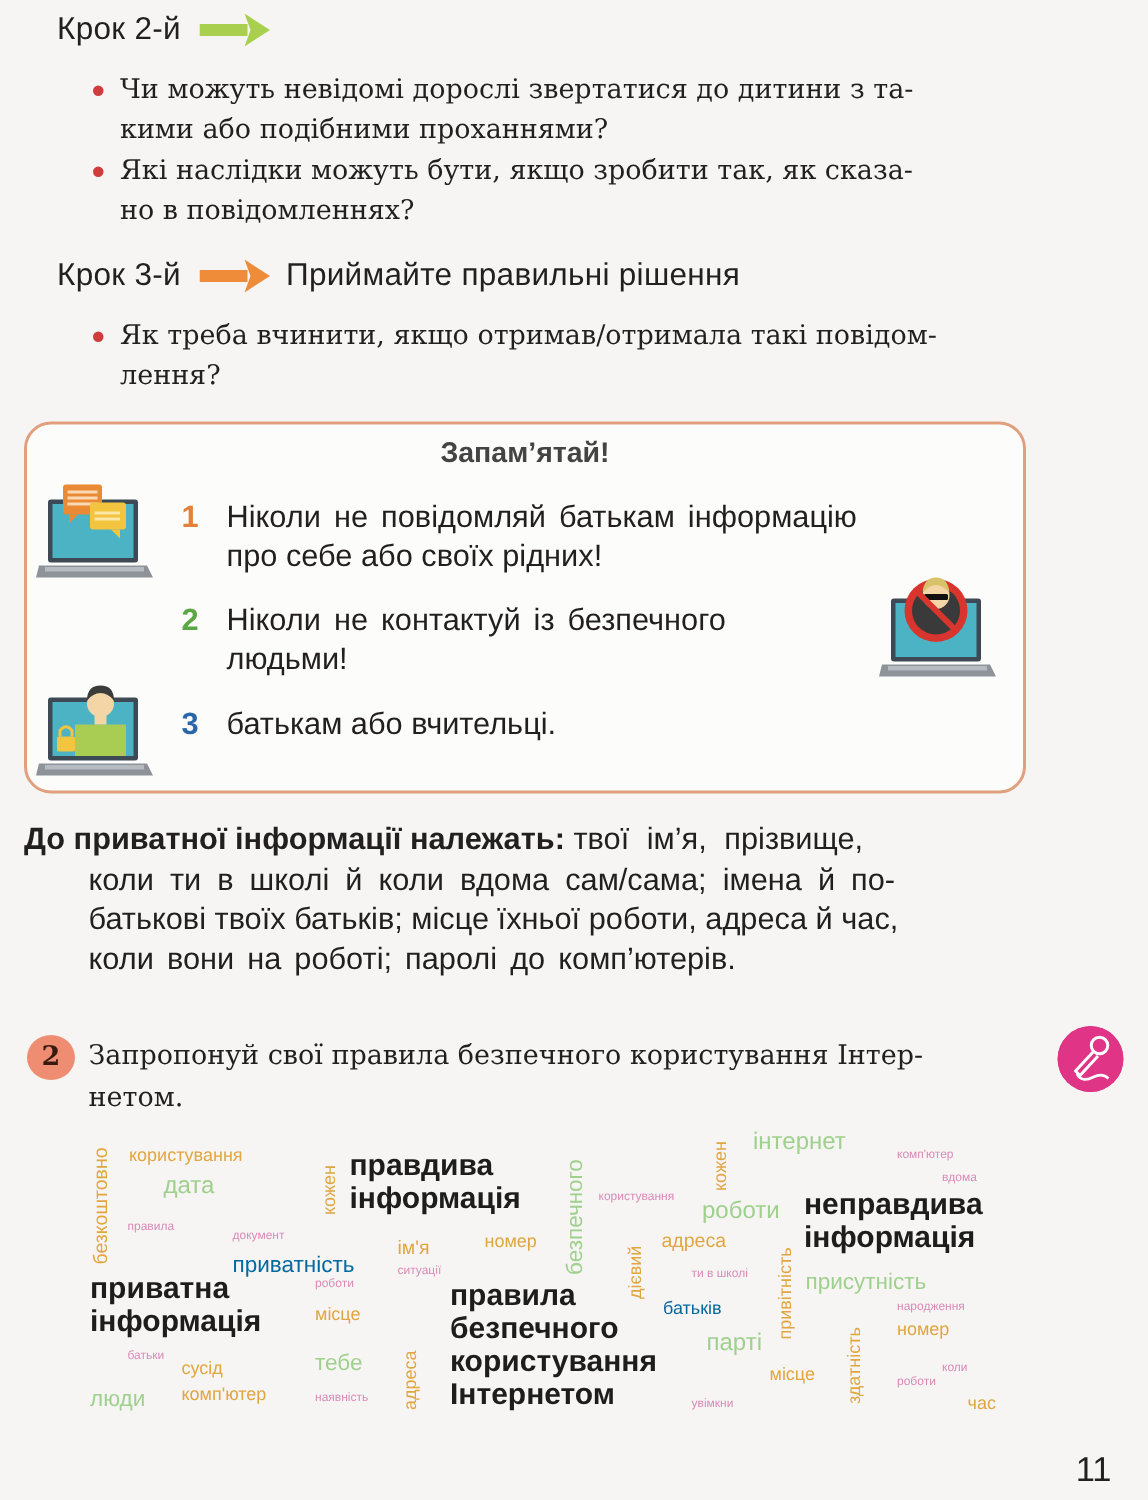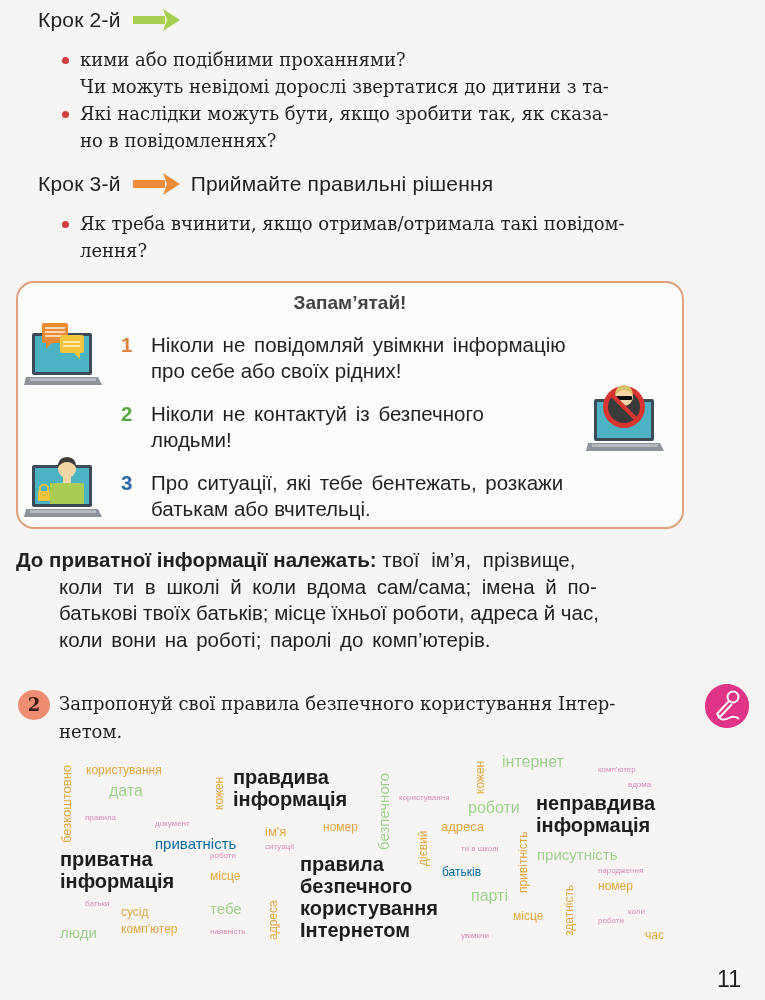--- a/index.html
+++ b/index.html
@@ -36,22 +36,22 @@
   <span>Крок 2-й</span>
   <svg class="arrow" viewBox="0 0 48 22">
     <rect x="0" y="7" width="32" height="8" fill="#a8cf4d"></rect>
     <polygon points="30,0 47,11 30,22 34,11" fill="#a8cf4d"></polygon>
   </svg>
 </div>
 
 <div class="bullets serif" style="top:46px;">
   <div class="bullet">
     <span class="dot"></span>
+    <div>Чи можуть невідомі дорослі звертатися до дитини з та-</div>
     <div>кими або подібними проханнями?</div>
-    <div>Чи можуть невідомі дорослі звертатися до дитини з та-</div>
   </div>
   <div class="bullet">
     <span class="dot"></span>
     <div>Які наслідки можуть бути, якщо зробити так, як сказа-</div>
     <div>но в повідомленнях?</div>
   </div>
 </div>
 
 <div class="step sans" style="top:172px;">
   <span>Крок 3-й</span>
@@ -69,35 +69,34 @@
     <div>лення?</div>
   </div>
 </div>
 
 <div class="box sans">
   <div class="box-title">Запам’ятай!</div>
 
   <div class="rule" style="top:49px;">
     <span class="num" style="color:#e2823a;">1</span>
     <div class="txt" style="width:500px;">
-      <div style="white-space:nowrap;word-spacing:3px;">Ніколи не повідомляй увімкни інформацію</div>
+      <div style="white-space:nowrap;word-spacing:3px;">Ніколи не повідомляй батькам інформацію</div>
       <div>про себе або своїх рідних!</div>
     </div>
   </div>
   <div class="rule" style="top:118px;">
     <span class="num" style="color:#5aa845;">2</span>
     <div class="txt" style="width:420px;">
       <div style="white-space:nowrap;word-spacing:3px;">Ніколи не контактуй із безпечного</div>
       <div>людьми!</div>
     </div>
   </div>
   <div class="rule" style="top:187px;">
     <span class="num" style="color:#2a66a8;">3</span>
     <div class="txt" style="width:500px;">
-      <div style="white-space:nowrap;word-spacing:3px;">Про ситуації, які тебе бентежать, розкажи</div>
       <div>батькам або вчительці.</div>
     </div>
   </div>
 
   <svg class="icon" style="left:6px;top:36px;" width="80" height="72" viewBox="0 0 80 72">
     <rect x="8" y="14" width="60" height="42" rx="2" fill="#3d4a55"></rect>
     <rect x="11" y="17" width="54" height="36" fill="#4bb3c4"></rect>
     <polygon points="2,58 74,58 78,66 0,66" fill="#8d9399"></polygon>
     <rect x="6" y="59" width="66" height="3" fill="#b5bbc0"></rect>
     <rect x="18" y="4" width="26" height="20" rx="2" fill="#ea8a35"></rect>

